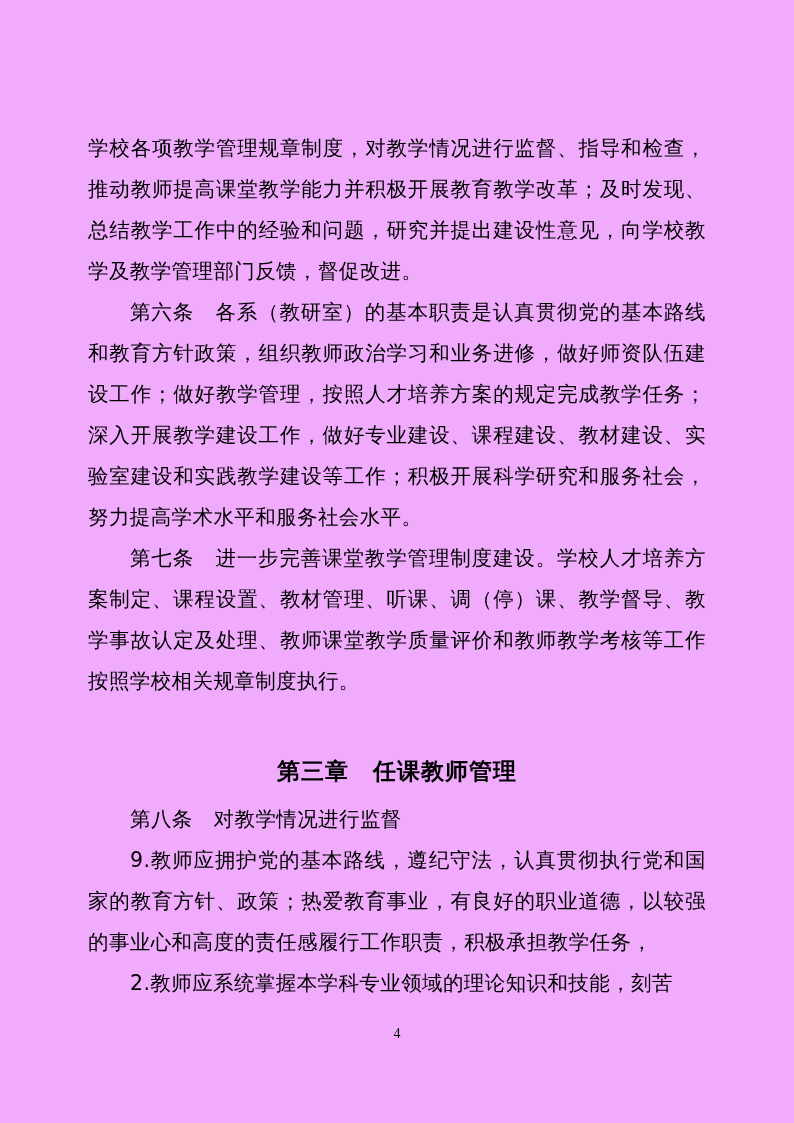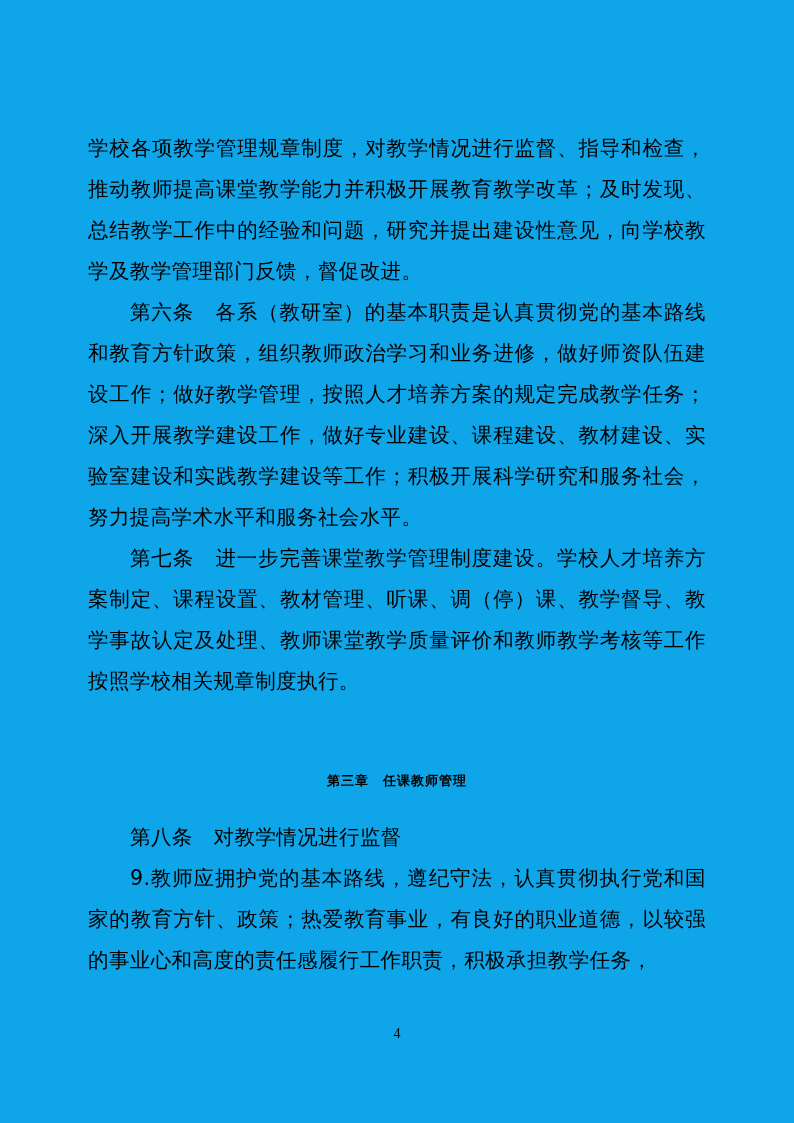--- a/index.html
+++ b/index.html
@@ -3,21 +3,21 @@
 <meta charset="utf-8">
 <style>
   html, body {
     margin: 0;
     padding: 0;
     background: #b0b0b0;
   }
   .page {
     width: 794px;
     height: 1123px;
-    background: #0ea5e9;
+    background: #f0abfc;
     margin: 0 auto;
     position: relative;
     box-sizing: border-box;
     font-family: "DejaVu Sans", "Liberation Sans", sans-serif;
     color: #000000;
     overflow: hidden;
   }
   .content {
     position: absolute;
     left: 88px;
@@ -29,22 +29,22 @@
     font-size: 20.5px;
     line-height: 41px;
     text-align: justify;
     text-justify: inter-ideograph;
     letter-spacing: 0.4px;
   }
   p.indent {
     text-indent: 42px;
   }
   .chapter-heading {
-    margin: 12px;
-    font-size: 13px;
+    margin: 3px;
+    font-size: 23px;
     line-height: 41px;
     font-weight: bold;
     text-align: center;
     letter-spacing: 1px;
   }
   .gap-before-heading {
     height: 46px;
   }
   .gap-after-heading {
     height: 4px;
@@ -75,17 +75,18 @@
     <div class="gap-before-heading"></div>
 
     <div class="chapter-heading">第三章　任课教师管理</div>
 
     <div class="gap-after-heading"></div>
 
     <p class="indent">第八条　对教学情况进行监督</p>
 
     <p class="indent">9.教师应拥护党的基本路线，遵纪守法，认真贯彻执行党和国家的教育方针、政策；热爱教育事业，有良好的职业道德，以较强的事业心和高度的责任感履行工作职责，积极承担教学任务，</p>
 
+    <p class="indent">2.教师应系统掌握本学科专业领域的理论知识和技能，刻苦</p>
 
   </div>
 
   <div class="page-number">4</div>
 </div>
 
 </body></html>

